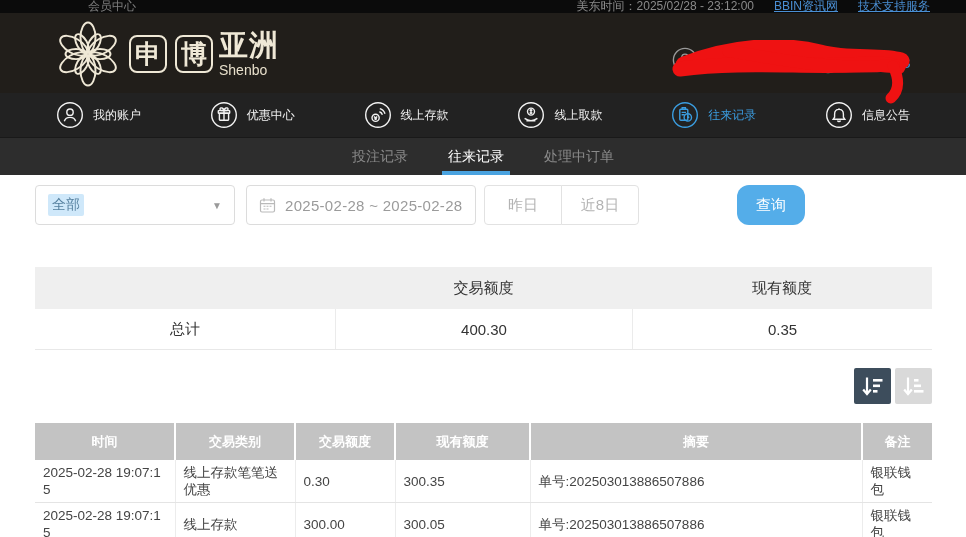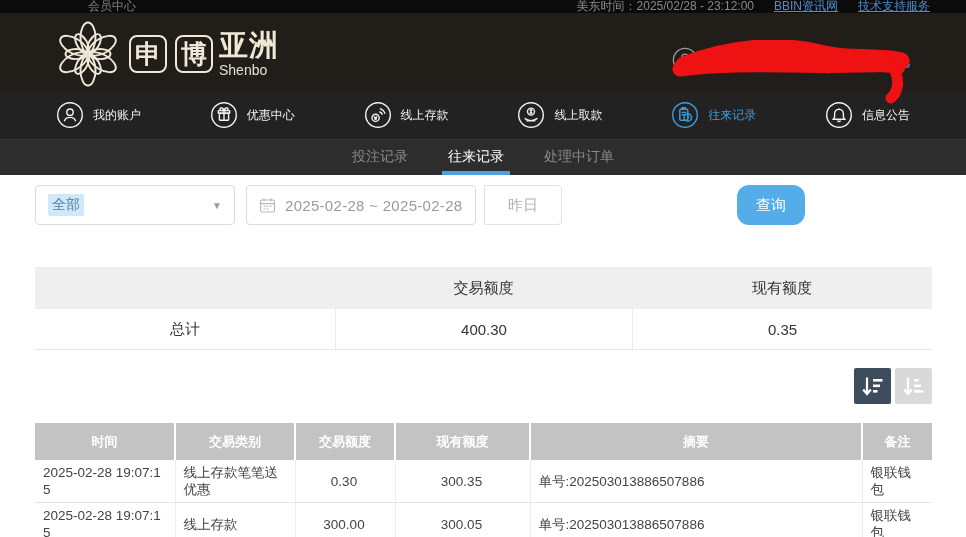--- a/index.html
+++ b/index.html
@@ -75,21 +75,21 @@
   .sort-desc { background:#3d4d5c; }
   .sort-asc  { background:#d9d9d9; }
 
   
   .records { position:absolute; left:35px; top:423px; width:897px; border-collapse:collapse; table-layout:fixed; }
   .records th { background:#c3c3c3; color:#fff; font-size:13px; font-weight:bold; height:37px; border-right:2px solid #fff; }
   .records th:last-child { border-right:none; }
   .records td { background:#fff; font-size:13.5px; color:#444; height:38px; padding:4px 8px; line-height:17px;
                 border-right:1px solid #ececec; border-bottom:1px solid #e4e4e4; vertical-align:middle; word-break:break-all; }
   .records td:last-child { border-right:none;margin-left:7px; }
-  .records .al { text-align:left; } .records .ar { text-align:center; padding-right:10px; }
+  .records .al { text-align:left; } .records .ar { text-align:left; padding-right:10px; }
 </style>
 </head>
 <body>
 
 <div class="page">
 
   <div class="topbar">
     <div class="topbar-inner">
       <span class="topbar-member">会员中心</span>
       <div class="topbar-right">
@@ -244,20 +244,21 @@
         <rect x="1.5" y="3" width="14" height="12" rx="1.5"></rect>
         <path d="M1.5,6.6 h14 M5,1.2 v3.4 M12,1.2 v3.4"></path>
         <path d="M4.5,9.3 h2 M7.5,9.3 h2 M10.5,9.3 h2 M4.5,12 h2 M7.5,12 h2" stroke-width="1.1"></path>
       </g>
     </svg>
     <span class="date-text">2025-02-28 ~ 2025-02-28</span>
   </div>
 
   <div class="quick-group">
     <button class="quick-btn">昨日</button>
+    <button class="quick-btn">近8日</button>
   </div>
 
   <button class="search-btn">查询</button>
 
   <div class="summary">
     <div class="summary-head">
       <div class="s-col1"></div>
       <div class="s-col2">交易额度</div>
       <div class="s-col3">现有额度</div>
     </div>

